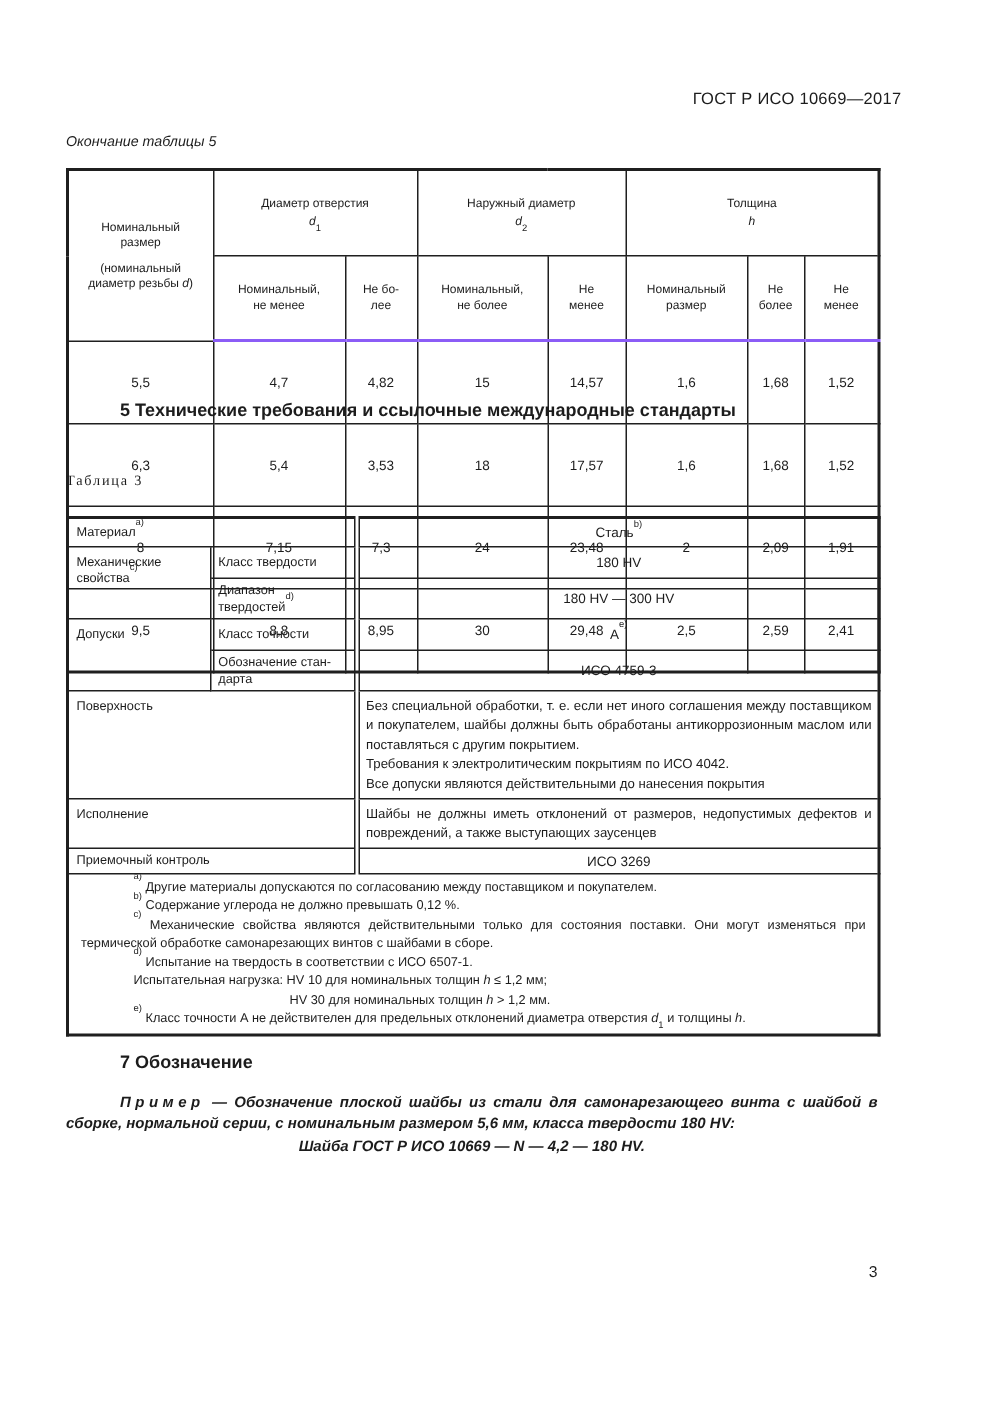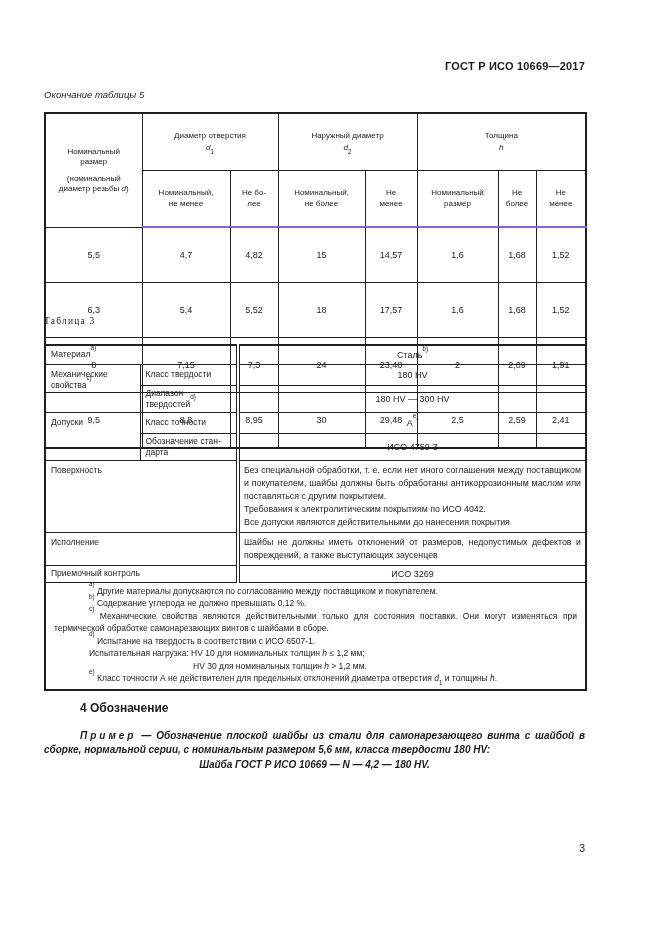--- a/index.html
+++ b/index.html
@@ -1,21 +1,21 @@
 <!DOCTYPE html>
 <html><head>
 <meta charset="utf-8">
 <style>
   html,body{margin:0;padding:0;background:#ffffff;}
   .page{position:relative;width:661px;height:935px;background:#ffffff;overflow:hidden;
         font-family:"Liberation Sans",sans-serif;color:#1c1c1c;}
   .abs{position:absolute;}
 
   
-  #doc-header{top:60px;right:76px;font-size:11px;font-weight:bold;letter-spacing:.2px;}
+  #doc-header{top:60px;right:60px;font-size:11px;font-weight:normal;letter-spacing:.2px;}
   #t2-caption{top:89px;left:44px;font-size:9.5px;font-style:italic;}
   #sec5-heading{top:266px;left:80px;font-size:12px;font-weight:bold;}
   #sec5-para{top:292px;left:44px;width:541px;font-size:10px;text-indent:36px;}
   #t3-caption{top:316px;left:44px;font-size:9.5px;letter-spacing:1.2px;font-family:Liberation Serif, serif;}
   #sec6-heading{top:701px;left:80px;font-size:12px;font-weight:bold;}
   #example{top:729px;left:44px;width:541px;}
   .example-p1{font-size:10px;line-height:13.5px;font-weight:bold;font-style:italic;
               text-align:justify;text-indent:36px;margin:0;}
   .example-label{letter-spacing:3px;}
   .example-p2{font-size:10px;font-weight:bold;font-style:italic;text-align:center;margin:3px 0 0 0;}
@@ -126,21 +126,21 @@
           <td>4,82</td>
           <td>15</td>
           <td>14,57</td>
           <td>1,6</td>
           <td>1,68</td>
           <td>1,52</td>
         </tr>
         <tr>
           <td>6,3</td>
           <td>5,4</td>
-          <td>5,52</td>
+          <td>3,53</td>
           <td>18</td>
           <td>17,57</td>
           <td>1,6</td>
           <td>1,68</td>
           <td>1,52</td>
         </tr>
         <tr>
           <td>8</td>
           <td>7,15</td>
           <td>7,3</td>
@@ -156,20 +156,21 @@
           <td>8,95</td>
           <td>30</td>
           <td>29,48</td>
           <td>2,5</td>
           <td>2,59</td>
           <td>2,41</td>
         </tr>
       </tbody>
   </table>
 
+  <div id="sec5-heading" class="abs">5 Технические требования и ссылочные международные стандарты</div>
 
   <div id="t3-caption" class="abs">Таблица 3</div>
 
   <table id="table3" class="abs t3">
     <colgroup>
       <col style="width:95px">
         <col style="width:98px">
         <col style="width:348px">
     </colgroup>
     <tbody>
@@ -224,21 +225,21 @@
             <span>Испытание на твердость в соответствии с ИСО 6507-1.</span></div>
           <div class="fn-line"><span>Испытательная нагрузка: HV 10 для номинальных толщин </span><i>h</i><span> ≤ 1,2 мм;</span></div>
           <div class="fn-hv30"><span>HV 30 для номинальных толщин </span><i>h</i><span> &gt; 1,2 мм.</span></div>
           <div class="fn-line"><sup>e)</sup>
             <span>Класс точности А не действителен для предельных отклонений диаметра отверстия </span><i>d</i><sub>1</sub><span> и толщины </span><i>h</i><span>.</span></div>
         </td>
       </tr>
     </tbody>
   </table>
 
-  <div id="sec6-heading" class="abs">4 Обозначение</div>
+  <div id="sec6-heading" class="abs">7 Обозначение</div>
 
   <div id="example" class="abs">
     <p class="example-p1"><span class="example-label">Пример</span><span> — Обозначение плоской шайбы из стали для самонарезающего винта с шайбой в сборке, нормальной серии, с номинальным размером 5,6 мм, класса твердости 180 HV:</span></p>
     <p class="example-p2">Шайба ГОСТ Р ИСО 10669 — N — 4,2 — 180 HV.</p>
   </div>
 
   <div id="page-number" class="abs">3</div>
 
 </div>
 

